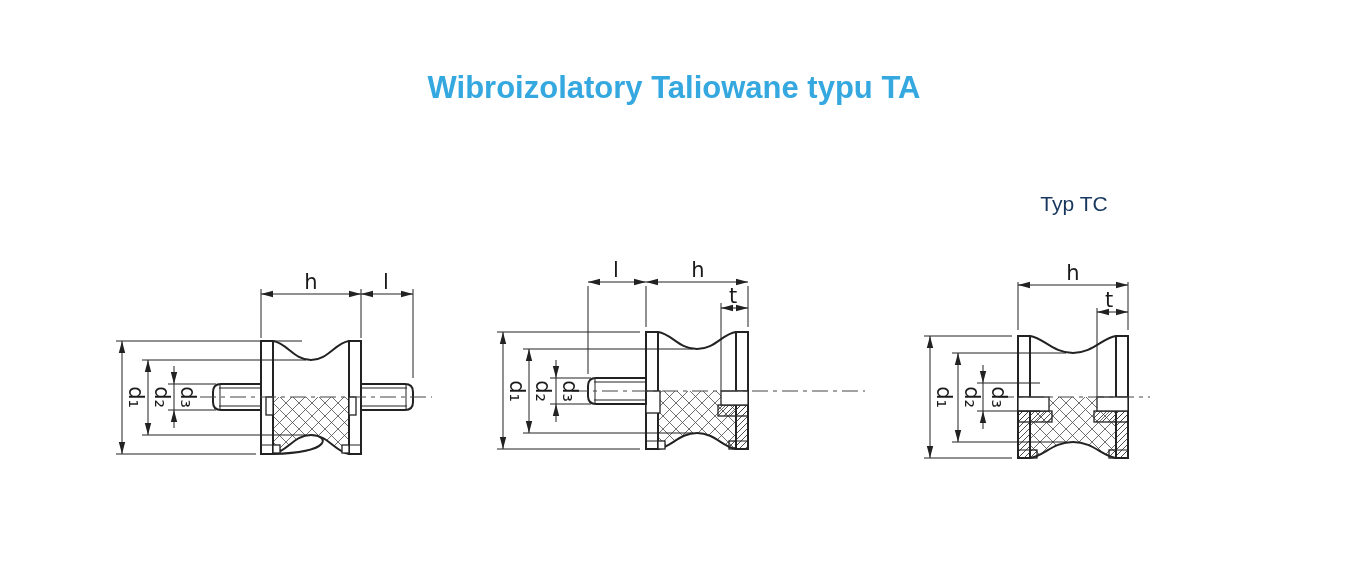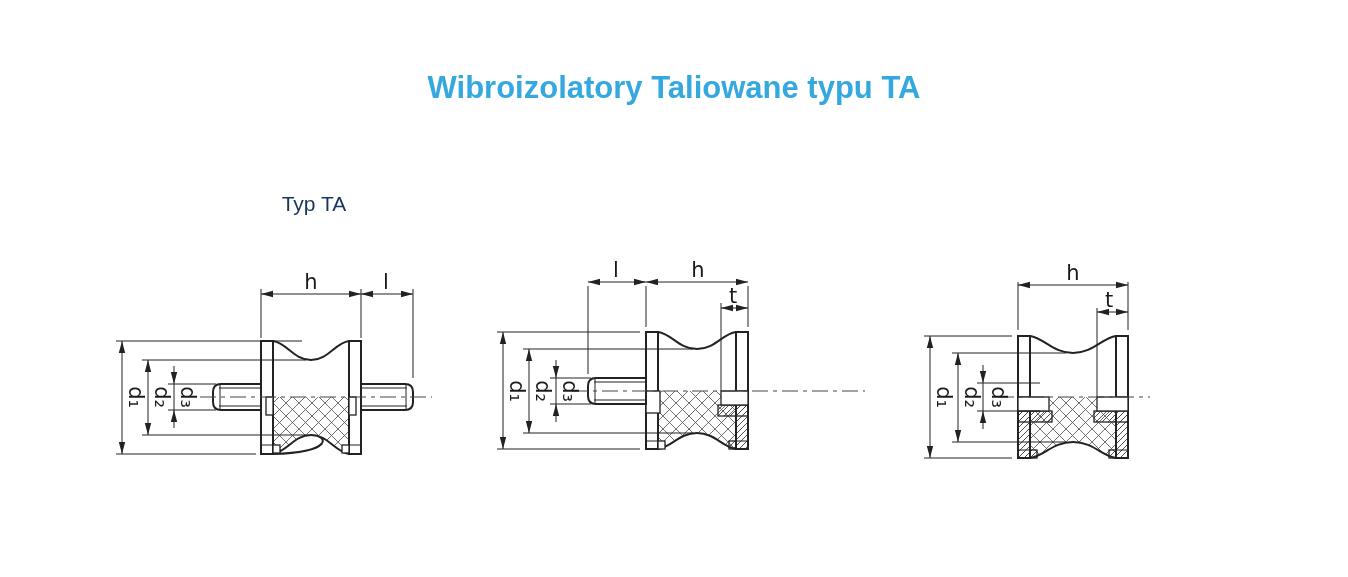--- a/index.html
+++ b/index.html
@@ -16,21 +16,21 @@
   .wfill{fill:#ffffff;stroke:#222;}
   .arr{fill:#222;stroke:none;}
   .cl{stroke:#444;stroke-width:1;fill:none;stroke-dasharray:16 5 4 5;}
   .dimtxt{font-family:"DejaVu Sans",sans-serif;font-size:21px;fill:#1a1a1a;text-anchor:middle;}
 </style>
 </head>
 <body>
 
 <div class="page">
   <div class="title">Wibroizolatory Taliowane typu TA</div>
-  <div class="tlabel ta">Typ TA</div>
+  <div class="tlabel tc">Typ TC</div>
 
   <svg class="draw" width="1348" height="577" viewBox="0 0 1348 577">
     <defs>
       <pattern id="xh" width="13" height="13" patternUnits="userSpaceOnUse">
         <path d="M0 0L13 13M13 0L0 13" stroke="#4a4a4a" stroke-width="0.8" fill="none"></path>
       </pattern>
       <pattern id="mh" width="6" height="6" patternUnits="userSpaceOnUse">
         <path d="M0 6L6 0" stroke="#3a3a3a" stroke-width="0.9" fill="none"></path>
       </pattern>
     </defs>

